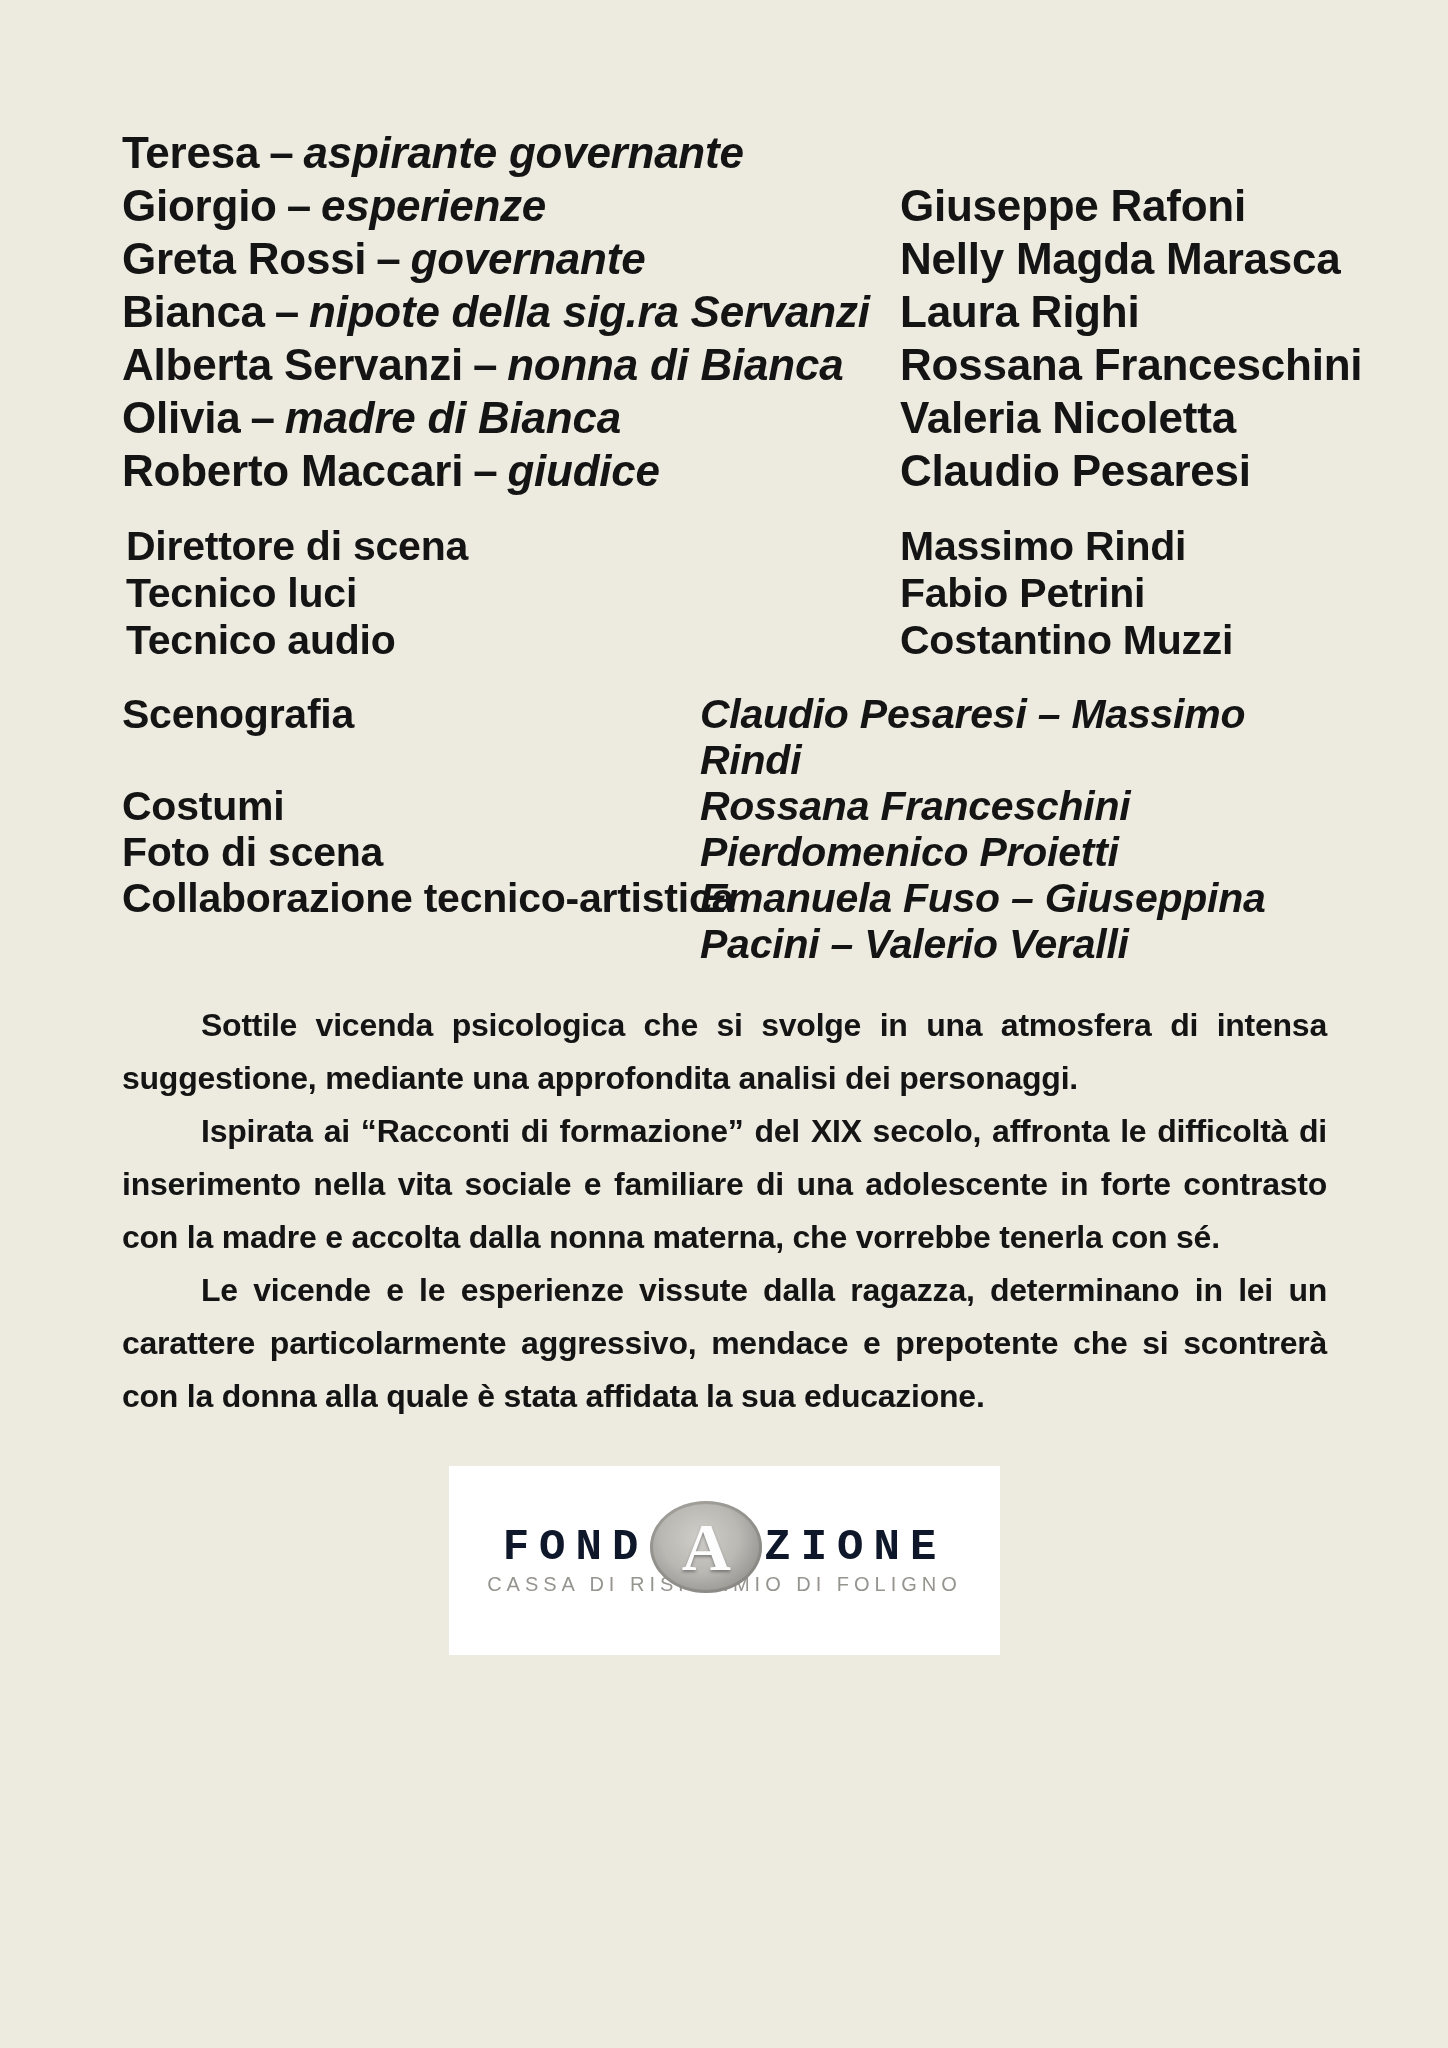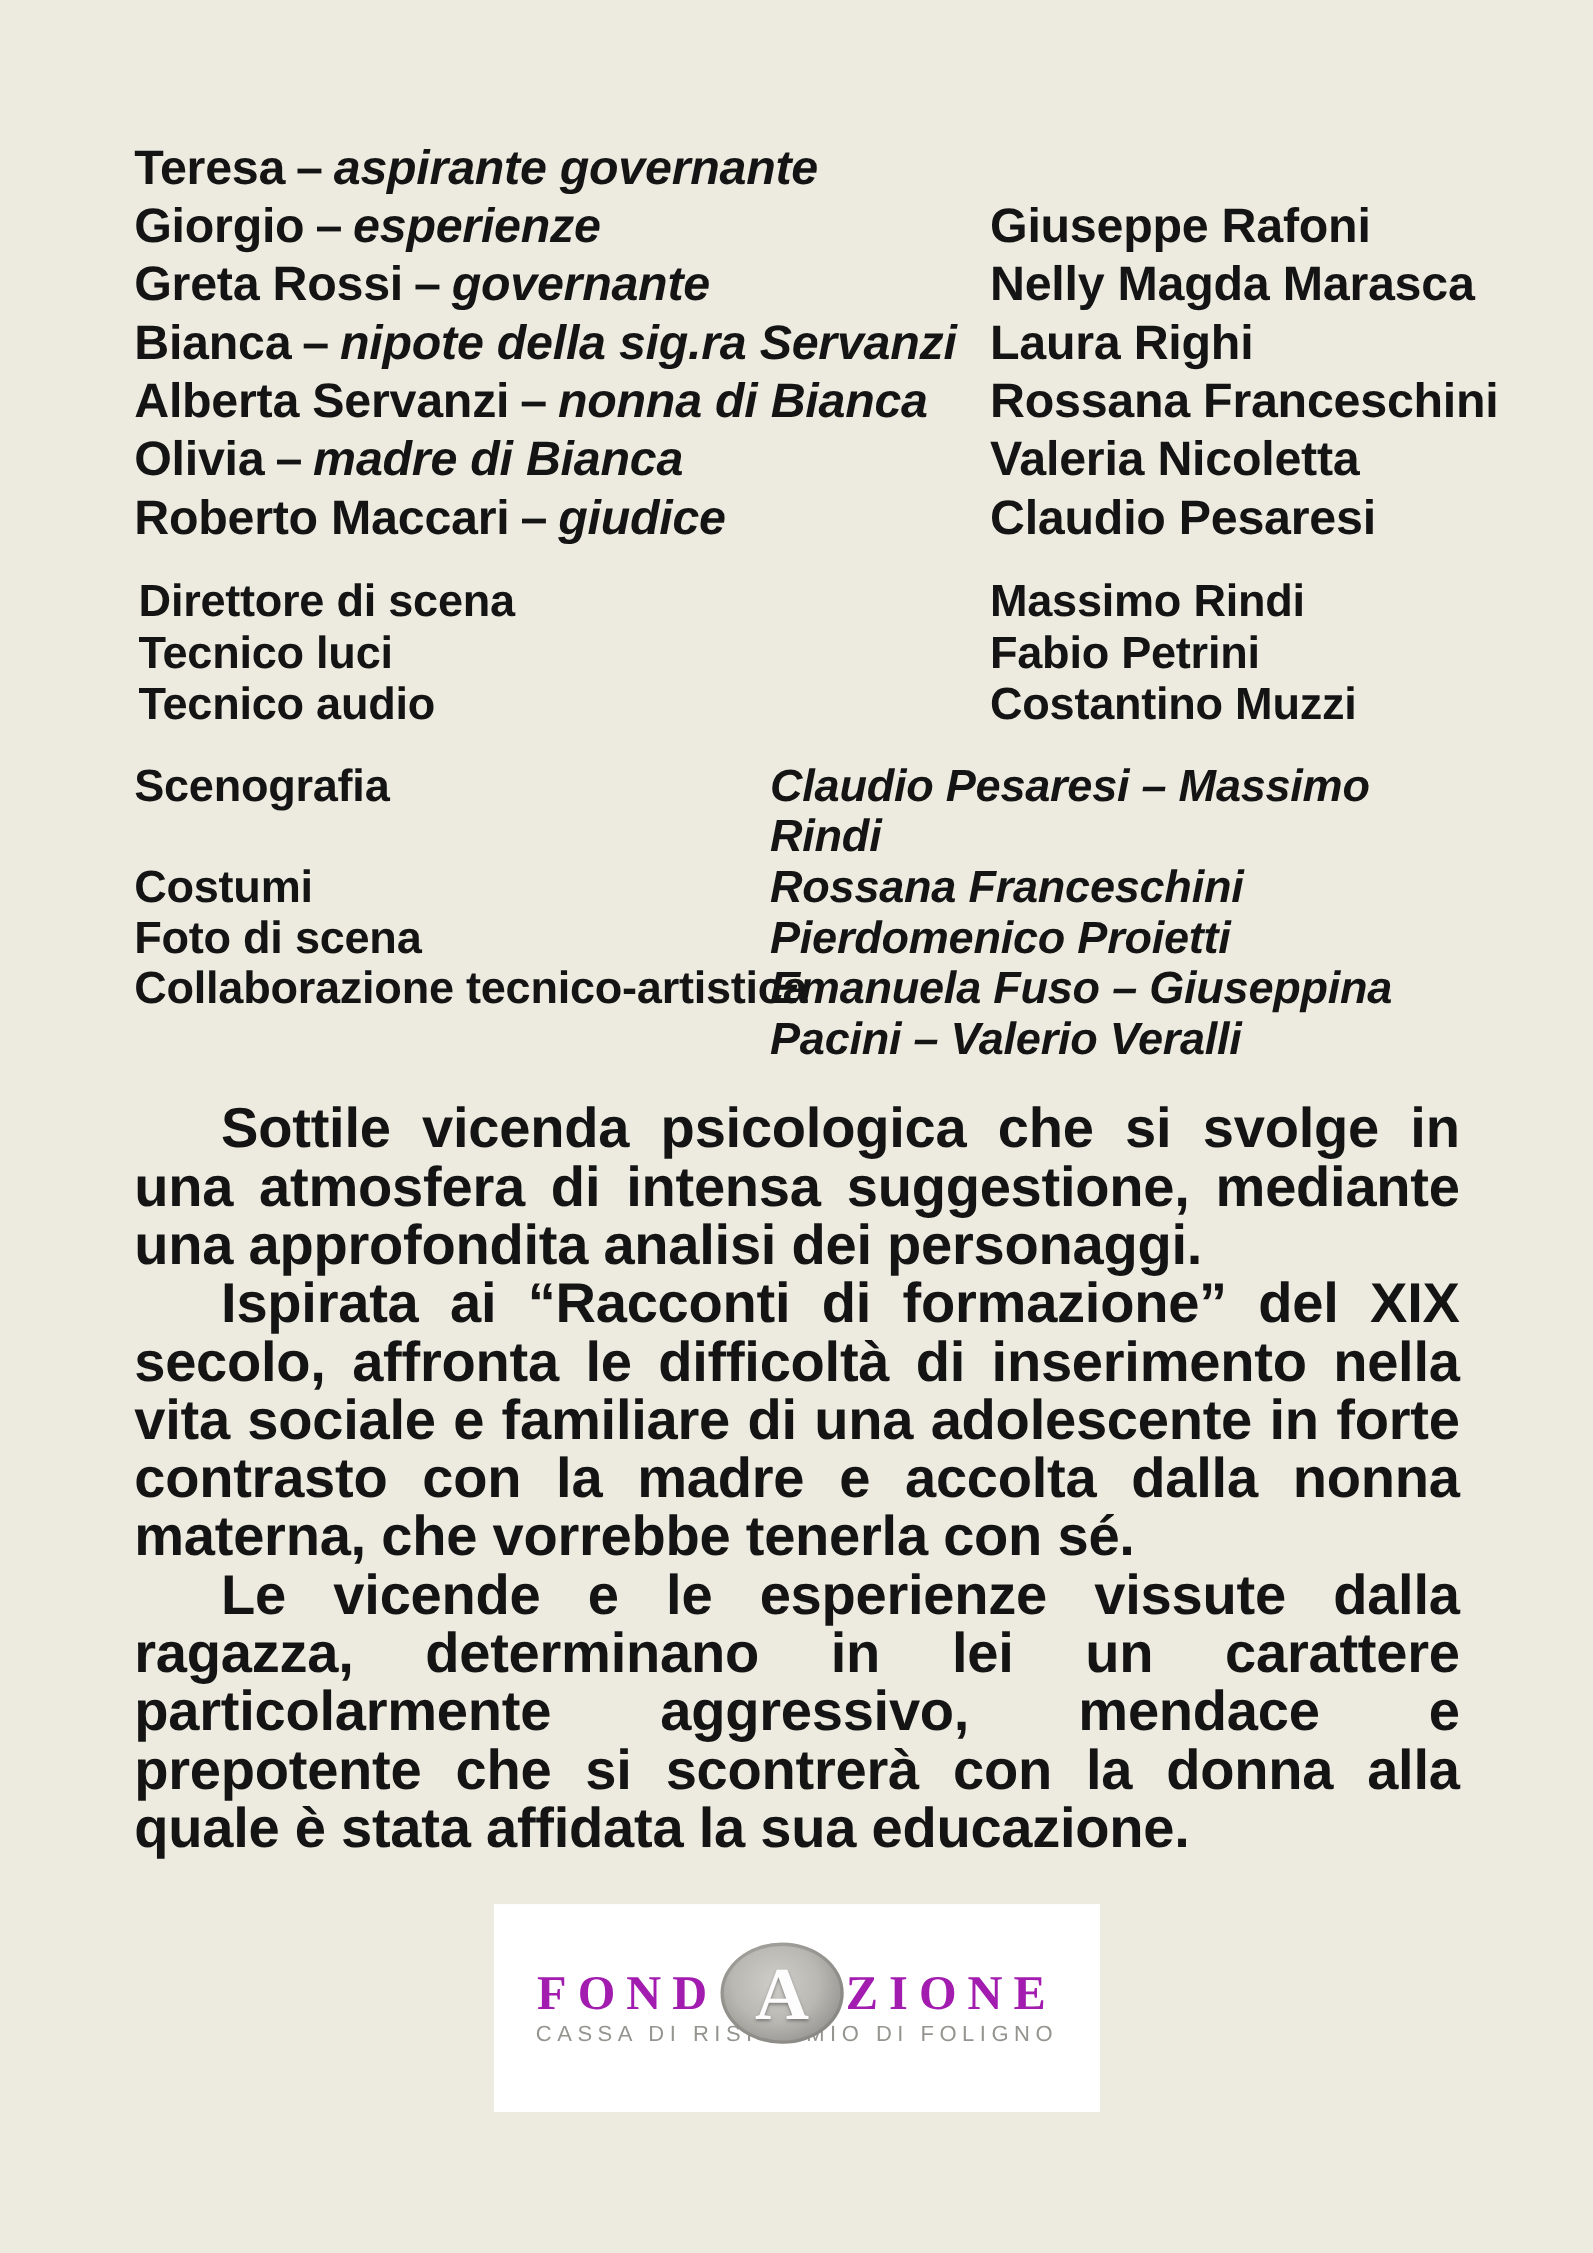--- a/index.html
+++ b/index.html
@@ -55,21 +55,21 @@
   .prod-label { width: 578px; flex: none; white-space: nowrap; }
   .prod-value {
     flex: 1;
     text-align: left;
     font-style: italic;
   }
 
   
   .synopsis {
     margin-top: 32px;
-    font-size: 51px;
+    font-size: 32px;
     line-height: 53px;
     text-align: justify;
   }
   .synopsis p {
     margin: 0;
     text-indent: 79px;
   }
 
   
   .logo-box {
@@ -86,21 +86,21 @@
     height: 52px;
     display: flex;
     align-items: center;
     justify-content: center;
     font-family: "Liberation Serif", serif;
     font-weight: bold;
     font-size: 44px;
     letter-spacing: 10px;
     line-height: 52px;
   }
-  .logo-red { color: #a21caf; }
+  .logo-red { color: #0f172a; font-family: Liberation Mono, monospace; }
   .a-wrap {
     position: relative;
     display: inline-flex;
     align-items: center;
     justify-content: center;
     width: 112px;
     height: 52px;
     margin: 0 2px;
     letter-spacing: 0;
   }

